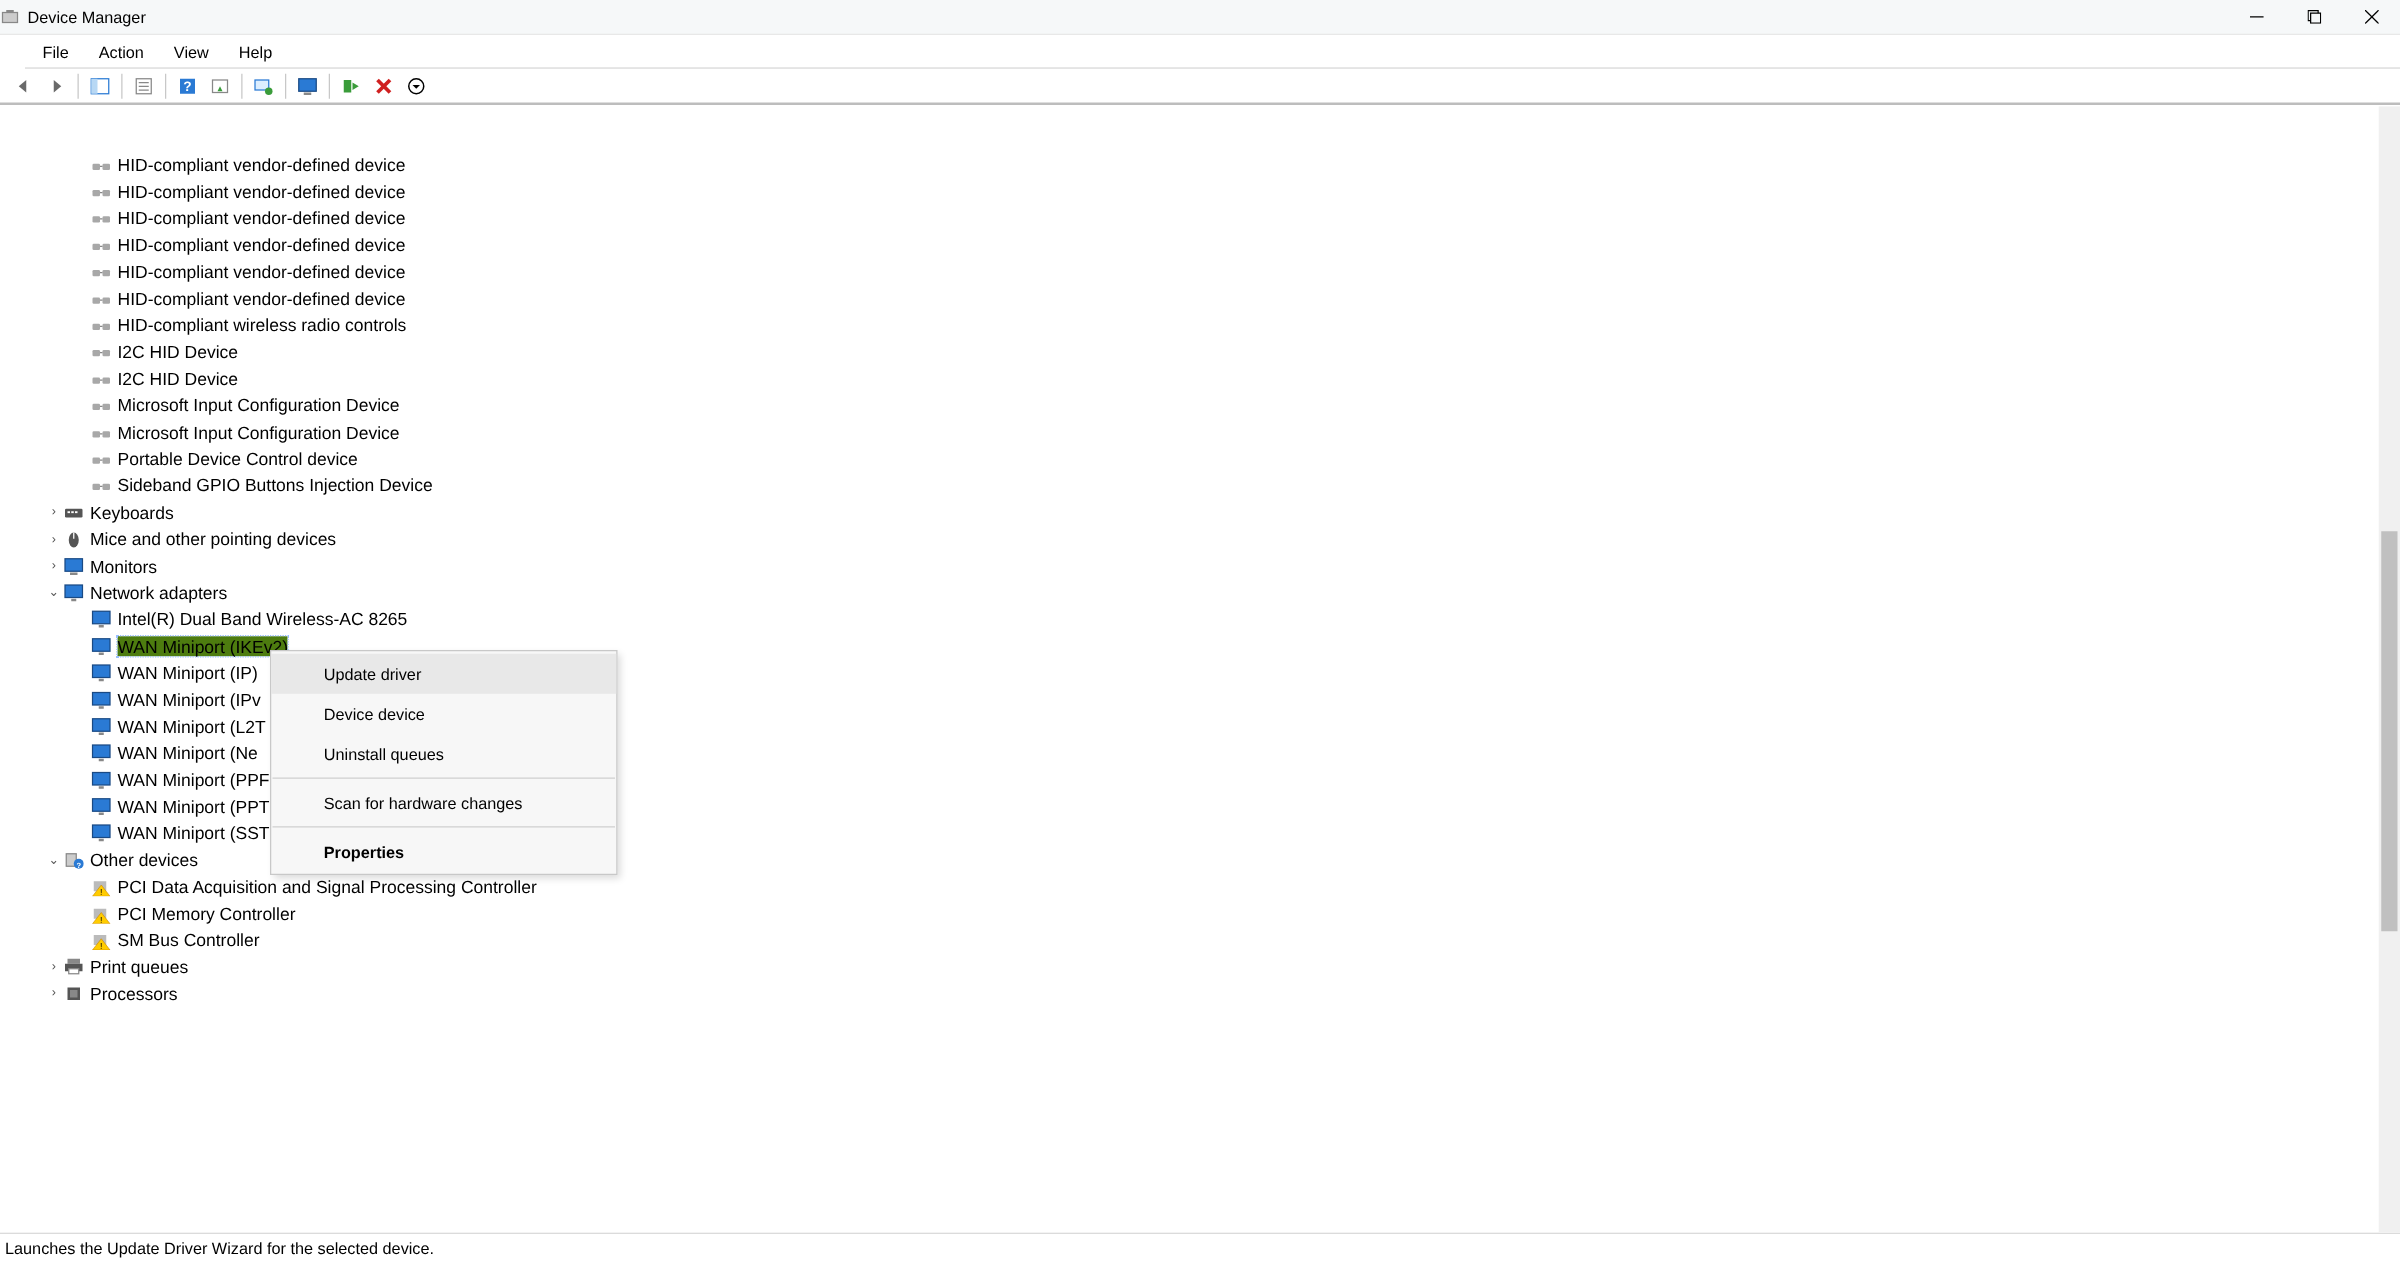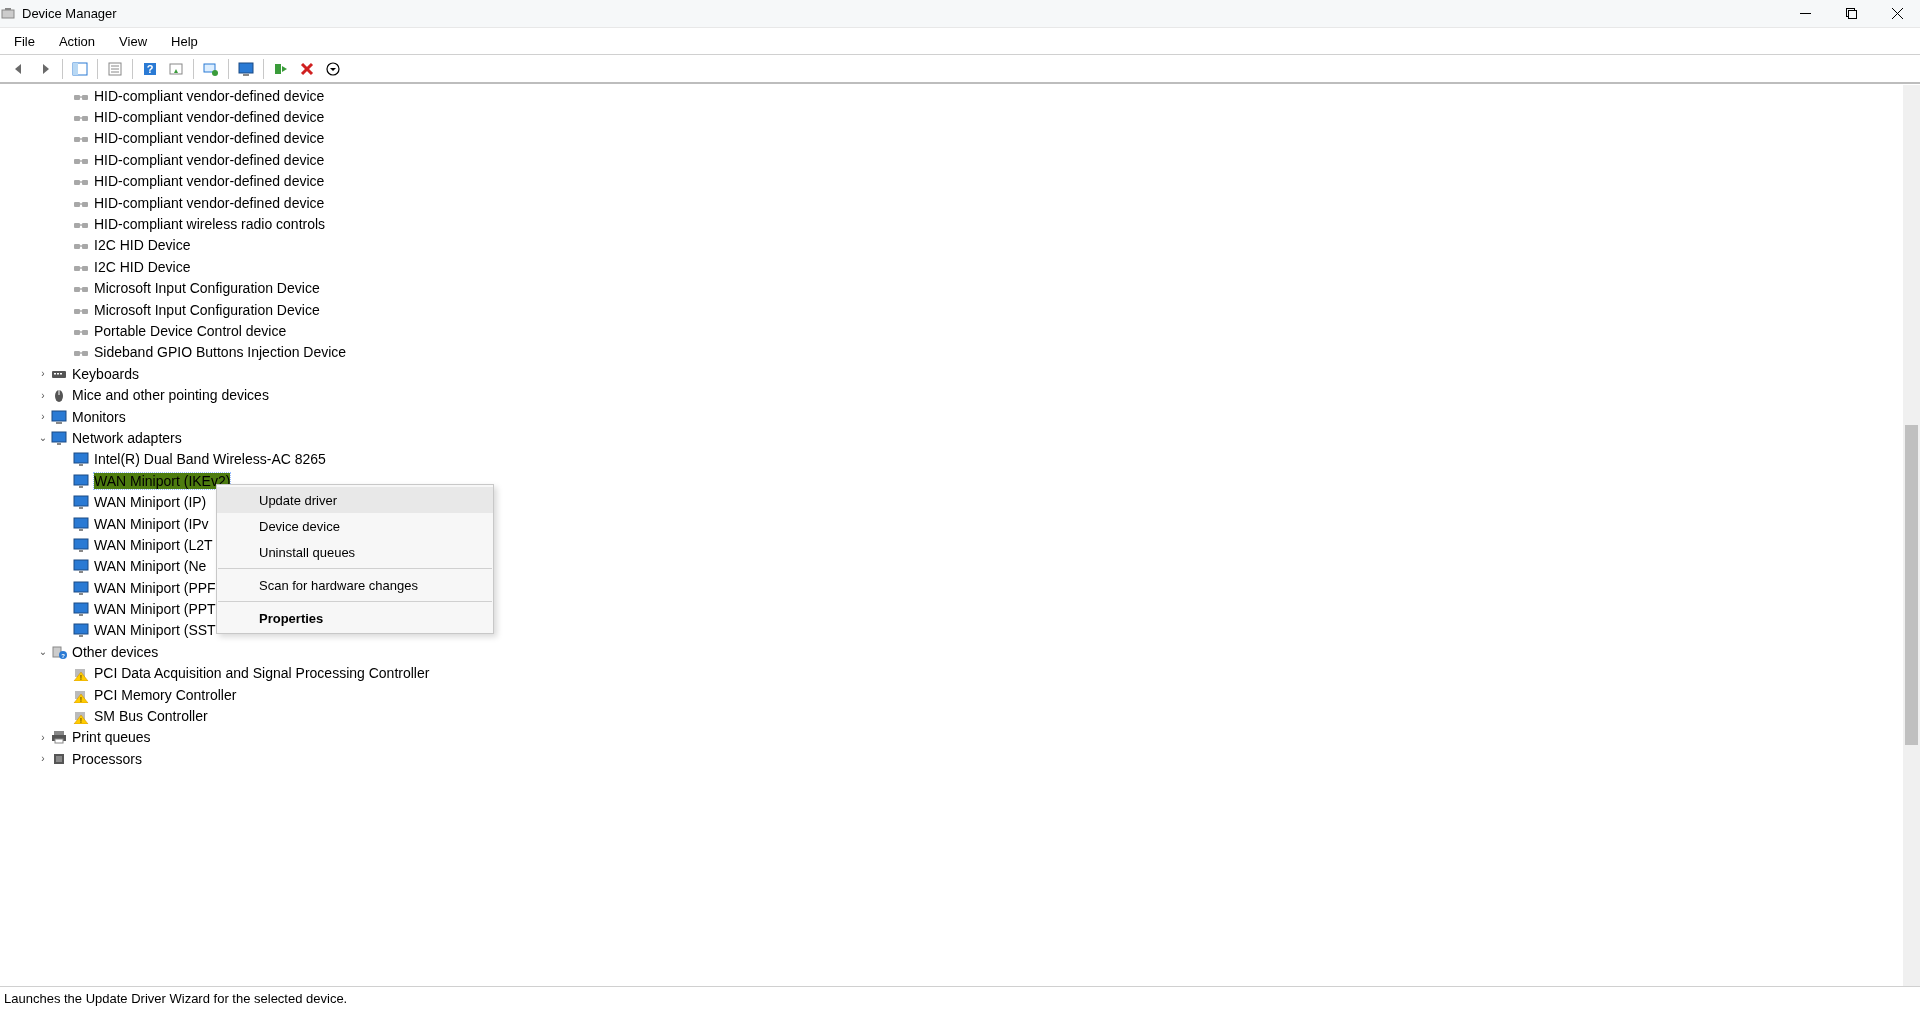--- a/index.html
+++ b/index.html
@@ -3,36 +3,36 @@
 <meta charset="utf-8">
 <style>
 * { margin: 0; padding: 0; box-sizing: border-box; font-family: "Segoe UI", Tahoma, sans-serif; }
 body { width: 1920px; height: 1009px; background: #fff; overflow: hidden; font-size: 14px; color: #000; display:flex; flex-direction:column;}
 .title-bar { height: 28px; background: #f6f8f9; display: flex; align-items: center; padding-left: 0; border-bottom:1px solid #e8e8e8;}
 .title-bar .app-icon { width: 16px; height: 16px; margin-right: 6px; }
 .title-bar .title { font-size: 13px; }
 .win-controls { margin-left: auto; display: flex; }
 .win-btn { width: 46px; height: 28px; display:flex; align-items:center; justify-content:center; }
 .win-btn svg { width:11px; height:11px; stroke:#000; stroke-width:1; fill:none; }
-.menu-bar { height: 27px; display: flex; align-items: center; gap: 20px; padding: 0 12px; border-bottom: 1px solid #d0d0d0; font-size:13px;}
+.menu-bar { height: 27px; display: flex; align-items: center; gap: 20px; padding: 0 12px; border-bottom: 1px solid #d0d0d0; font-size:13px;margin-left:20px;}
 .menu-item { padding: 2px 2px; }
 .toolbar { height: 29px; display: flex; align-items: center; gap: 4px; padding: 0 8px; border-bottom: 2px solid #bdbdbd; background:#fff;}
 .tb-sep { width:1px; height:20px; background:#c8c8c8; margin:0 2px;}
 .tb-btn { width:22px; height:22px; display:flex; align-items:center; justify-content:center;}
 .tree-area { flex:1; position:relative; background:#fff; border-top:1px solid #fff; overflow:hidden;}
-.tree-scroll { position:absolute; inset:0; overflow:hidden;}
+.tree-scroll { position:absolute; inset:0; overflow:hidden;margin-top:36px;}
 .tree-row { height: 21.4px; display: flex; align-items: center; white-space:nowrap;}
 .indent-child { padding-left: 73px; }
 .indent-cat   { padding-left: 37px; }
 .expander { width:12px; text-align:center; color:#555; font-size:10px; margin-right:2px;}
 .dev-icon { width:16px; height:16px; margin-right:5px; display:inline-flex; align-items:center; justify-content:center;}
 .selected { background:#4d7c0f; outline:1px dotted #99beff;}
 .status-bar { height:23px; border-top:1px solid #d0d0d0; display:flex; align-items:center; padding:0 4px; font-size:13px; background:#fff;}
 .context-menu { position:absolute; left:216px; top:399px; width:278px; background:#f7f7f7; border:1px solid #c8c8c8; box-shadow:3px 3px 6px rgba(0,0,0,0.15); padding:2px 0;}
-.ctx-item { height:26px; display:flex; align-items:center; padding:0 42px; font-size:13px;}
+.ctx-item { height:16px; display:flex; align-items:center; padding:16px 42px; font-size:13px;}
 .ctx-item.hover { background:#e8e8e8;}
 .ctx-sep { height:1px; background:#d0d0d0; margin:3px 1px;}
 .ctx-item.bold { font-weight:700;}
 .scrollbar-v{position:absolute; right:0; top:0; bottom:0; width:17px; background:#f0f0f0;}
 .scroll-thumb{position:absolute; right:2px; width:13px; top:340px; height:320px; background:#c0c0c0; border-radius:0;}
 </style>
 </head>
 <body>
 
 <div class="title-bar">

